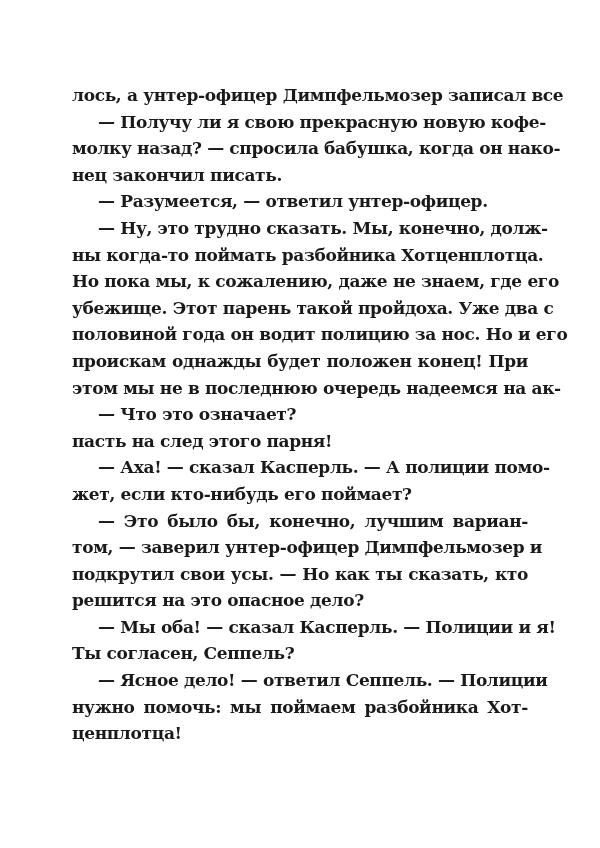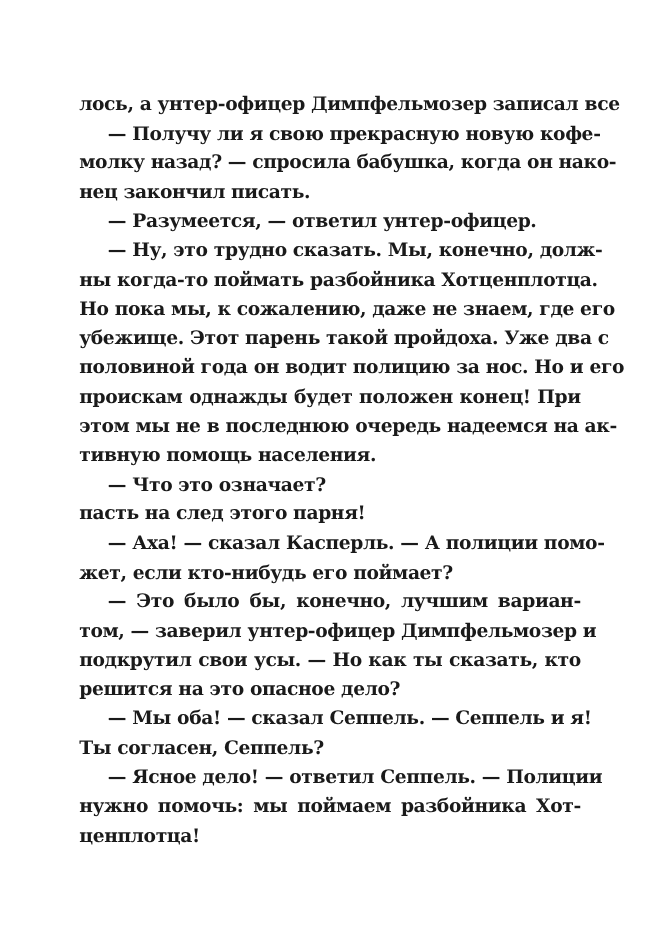--- a/index.html
+++ b/index.html
@@ -48,28 +48,27 @@
   <span class="line">молку назад? — спросила бабушка, когда он нако-</span>
   <span class="line last">нец закончил писать.</span>
   <span class="line indent last">— Разумеется, — ответил унтер-офицер.</span>
   <span class="line indent">— Ну, это трудно сказать. Мы, конечно, долж-</span>
   <span class="line">ны когда-то поймать разбойника Хотценплотца.</span>
   <span class="line">Но пока мы, к сожалению, даже не знаем, где его</span>
   <span class="line">убежище. Этот парень такой пройдоха. Уже два с</span>
   <span class="line">половиной года он водит полицию за нос. Но и его</span>
   <span class="line">проискам однажды будет положен конец! При</span>
   <span class="line">этом мы не в последнюю очередь надеемся на ак-</span>
-  <span class="line last">тивную помощь населения.</span>
   <span class="line indent last">— Что это означает?</span>
   <span class="line last">пасть на след этого парня!</span>
   <span class="line indent">— Аха! — сказал Касперль. — А полиции помо-</span>
   <span class="line last">жет, если кто-нибудь его поймает?</span>
   <span class="line indent">— Это было бы, конечно, лучшим вариан-</span>
   <span class="line">том, — заверил унтер-офицер Димпфельмозер и</span>
   <span class="line">подкрутил свои усы. — Но как ты сказать, кто</span>
   <span class="line last">решится на это опасное дело?</span>
-  <span class="line indent">— Мы оба! — сказал Сеппель. — Сеппель и я!</span>
+  <span class="line indent">— Мы оба! — сказал Касперль. — Полиции и я!</span>
   <span class="line last">Ты согласен, Сеппель?</span>
   <span class="line indent">— Ясное дело! — ответил Сеппель. — Полиции</span>
   <span class="line">нужно помочь: мы поймаем разбойника Хот-</span>
   <span class="line last">ценплотца!</span>
 
 </div>
 
 </body></html>

